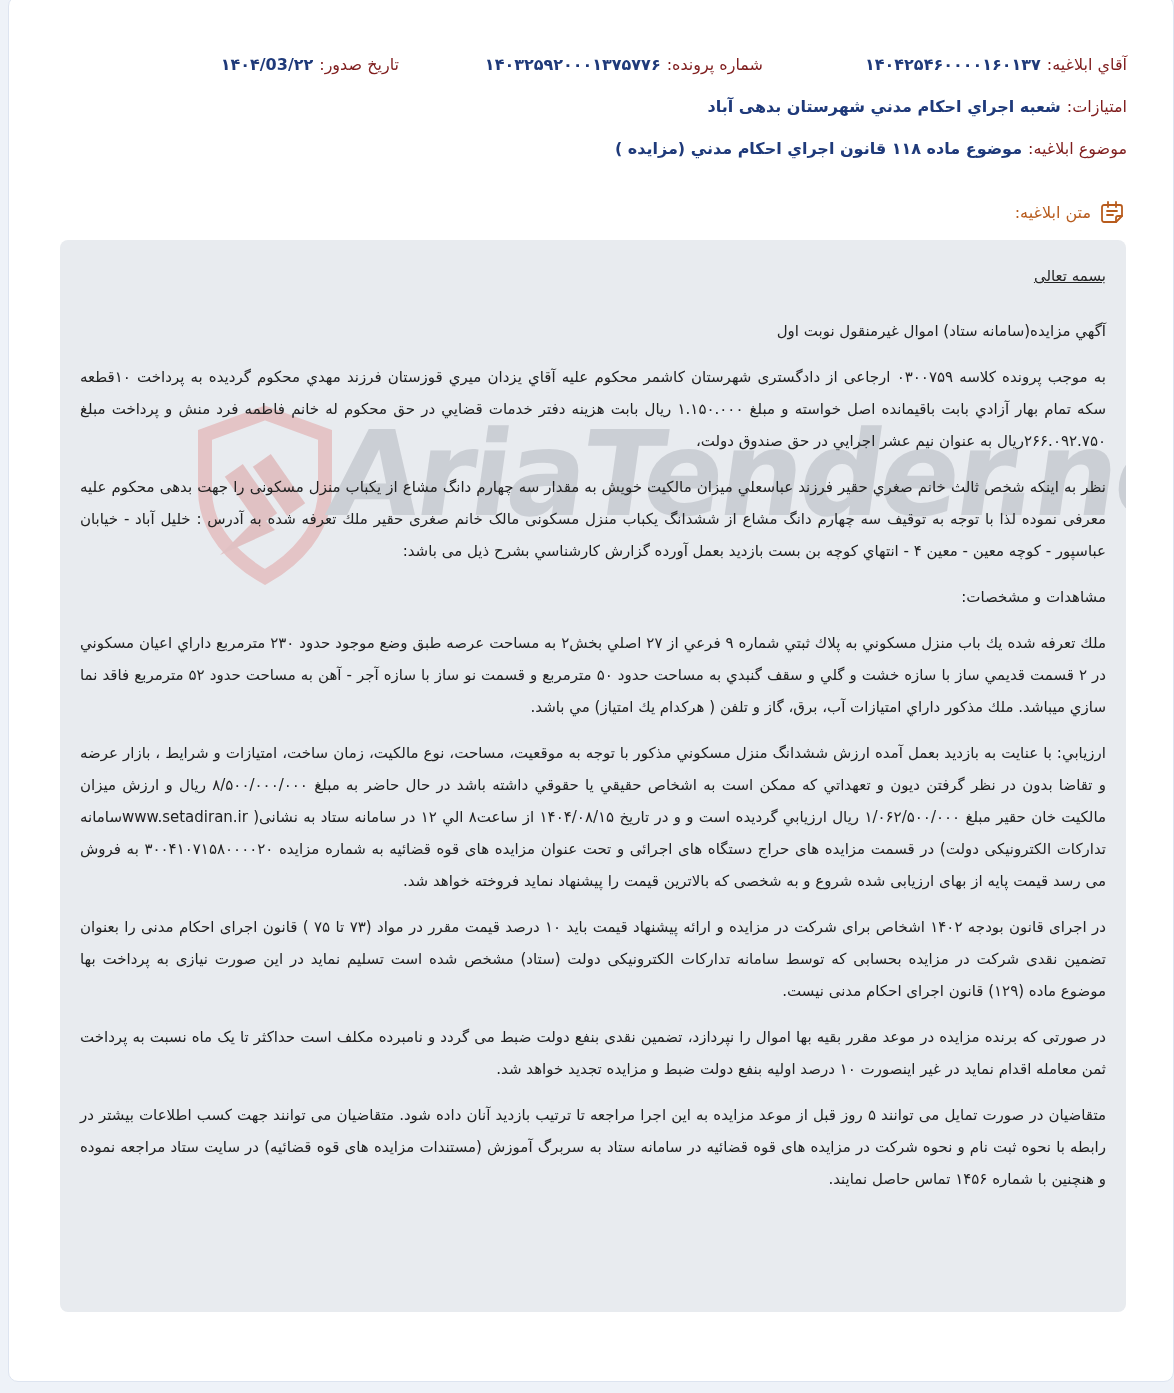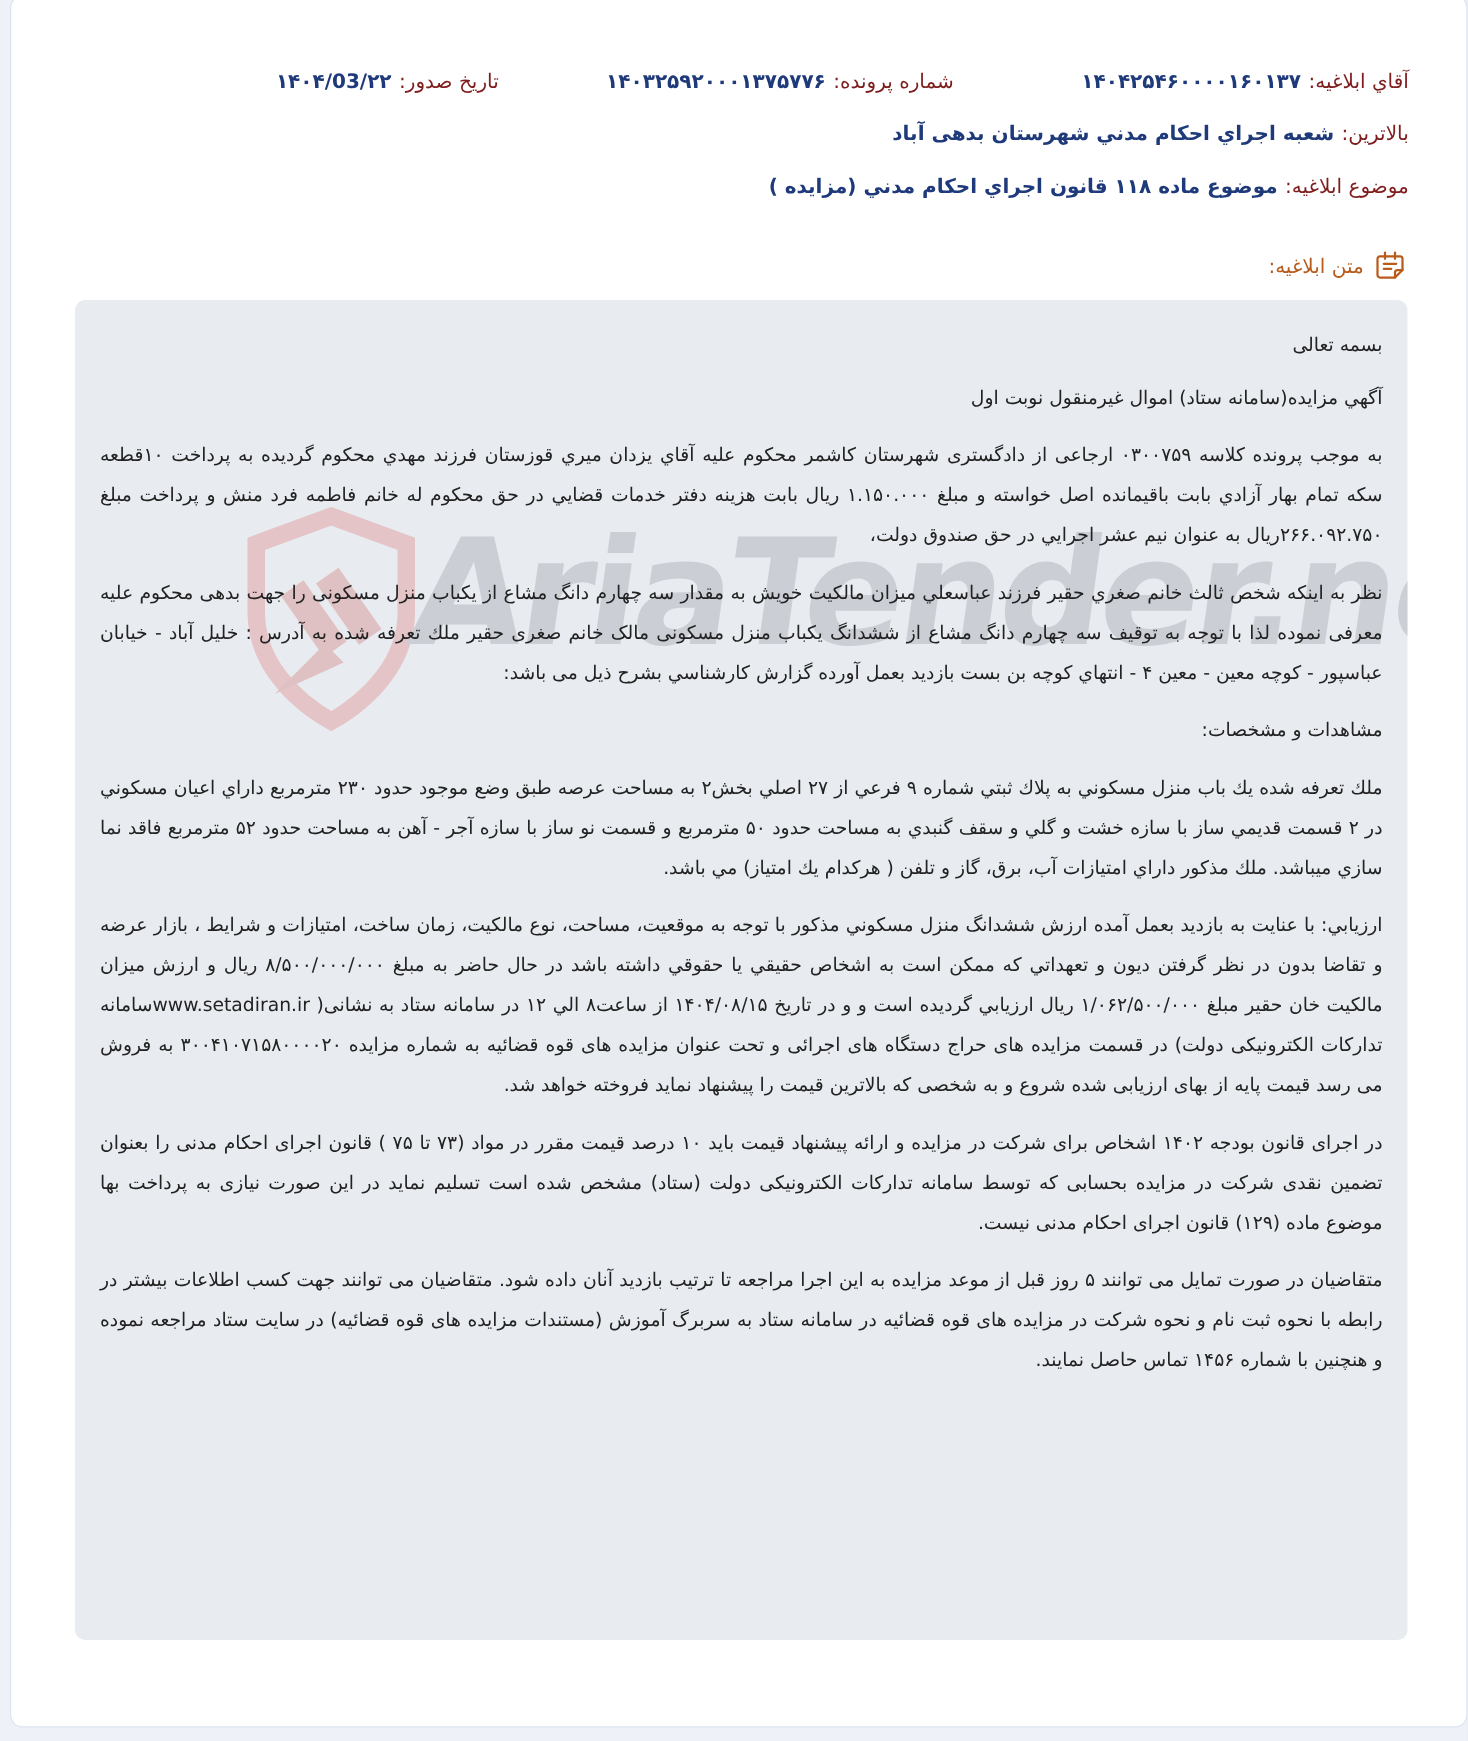--- a/index.html
+++ b/index.html
@@ -120,21 +120,21 @@
   <div class="meta-item" style="right: 410px;">
     <span class="meta-label">شماره پرونده:</span>
     <span class="meta-value">۱۴۰۳۲۵۹۲۰۰۰۱۳۷۵۷۷۶</span>
   </div>
   <div class="meta-item" style="right: 774px;">
     <span class="meta-label">تاریخ صدور:</span>
     <span class="meta-value">۱۴۰۴/03/۲۲</span>
   </div>
 
   <div class="meta-row" style="top: 100px;">
-    <span class="meta-label">بالاترین:</span>
+    <span class="meta-label">امتيازات:</span>
     <span class="meta-value">شعبه اجراي احكام مدني شهرستان بدهی آباد</span>
   </div>
 
   <div class="meta-row" style="top: 142px;">
     <span class="meta-label">موضوع ابلاغیه:</span>
     <span class="meta-value">موضوع ماده ۱۱۸ قانون اجراي احكام مدني (مزايده )</span>
   </div>
 
   <div class="section-title">
     <svg width="26" height="26" viewBox="0 0 26 26" fill="none" stroke="#b85c1e" stroke-width="1.8" stroke-linecap="round" stroke-linejoin="round">
@@ -154,22 +154,23 @@
   <div class="watermark">
     <svg width="150" height="180" viewBox="0 0 150 180" style="position:absolute;left:0;top:0;">
       <path d="M75 8 L135 30 L135 85 C135 125 105 155 75 172 C45 155 15 125 15 85 L15 30 Z" fill="none" stroke="#e2a5a5" stroke-width="14"></path>
       <rect x="50" y="60" width="22" height="60" fill="#dba0a0" transform="rotate(-35 61 90)"></rect>
       <rect x="78" y="50" width="22" height="60" fill="#dba0a0" transform="rotate(-35 89 80)"></rect>
       <path d="M30 150 L70 110 L85 125 Z" fill="#dba0a0"></path>
     </svg>
     <span class="watermark-text">AriaTender.neT</span>
   </div>
 
-  <p class="para" style="margin-bottom: 10px;">بسمه تعالی</p>
+  <p class="para" style="margin-bottom: 23px; text-decoration: underline;">بسمه تعالی</p>
   <p class="para">آگهي مزايده(سامانه ستاد) اموال غيرمنقول نوبت اول</p>
   <p class="para">به موجب پرونده كلاسه ۰۳۰۰۷۵۹ ارجاعی از دادگستری شهرستان کاشمر محكوم عليه آقاي يزدان ميري قوزستان فرزند مهدي  محكوم گرديده به پرداخت ۱۰قطعه سكه تمام بهار آزادي بابت باقيمانده اصل خواسته و مبلغ ۱.۱۵۰.۰۰۰ ريال بابت هزينه دفتر خدمات قضايي در حق محكوم له خانم فاطمه فرد منش و پرداخت مبلغ ۲۶۶.۰۹۲.۷۵۰ريال به عنوان نيم عشر اجرايي در حق صندوق دولت،</p>
   <p class="para">نظر به اینکه شخص ثالث خانم صغري حقير فرزند عباسعلي ميزان مالكيت خويش به مقدار سه چهارم دانگ مشاع از یکباب منزل مسکونی را جهت بدهی محکوم علیه معرفی نموده لذا با توجه به توقیف سه چهارم دانگ مشاع از ششدانگ یکباب منزل مسکونی مالک خانم صغری حقیر ملك تعرفه شده به آدرس : خلیل آباد - خیابان عباسپور - کوچه معین - معین ۴  - انتهاي كوچه بن بست بازديد بعمل آورده گزارش كارشناسي بشرح ذيل می باشد:</p>
   <p class="para">مشاهدات و مشخصات:</p>
   <p class="para">ملك تعرفه شده يك باب منزل مسكوني به پلاك ثبتي شماره ۹ فرعي از ۲۷ اصلي بخش۲ به مساحت عرصه طبق وضع موجود حدود ۲۳۰ مترمربع داراي اعيان مسكوني در ۲ قسمت قديمي ساز با سازه خشت و گلي و سقف گنبدي به مساحت حدود ۵۰ مترمربع و قسمت نو ساز با سازه آجر - آهن به مساحت حدود ۵۲ مترمربع فاقد نما سازي ميباشد. ملك مذكور داراي امتيازات آب، برق، گاز و تلفن ( هركدام يك امتياز) مي باشد.</p>
   <p class="para">ارزيابي:     با عنايت به بازديد بعمل آمده ارزش ششدانگ منزل مسكوني مذكور با توجه به موقعيت، مساحت، نوع مالكيت، زمان ساخت، امتيازات و شرايط ، بازار عرضه و تقاضا بدون در نظر گرفتن ديون و تعهداتي كه ممكن است به اشخاص حقيقي يا حقوقي داشته باشد در حال حاضر به مبلغ ۸/۵۰۰/۰۰۰/۰۰۰ ريال و ارزش ميزان مالكيت خان حقير مبلغ ۱/۰۶۲/۵۰۰/۰۰۰ ريال  ارزيابي  گرديده است و و در تاریخ ۱۴۰۴/۰۸/۱۵ از ساعت۸  الي ۱۲ در سامانه ستاد به نشانی( www.setadiran.irسامانه تدارکات الکترونیکی دولت) در قسمت مزایده های حراج دستگاه های اجرائی و تحت عنوان مزایده های قوه قضائیه به شماره مزایده ۳۰۰۴۱۰۷۱۵۸۰۰۰۰۲۰ به فروش می رسد قیمت پایه از بهای ارزیابی شده شروع و به شخصی که بالاترین قیمت را پیشنهاد نماید فروخته خواهد شد.</p>
   <p class="para">در اجرای قانون بودجه ۱۴۰۲ اشخاص برای شرکت در مزایده و ارائه پیشنهاد قیمت باید ۱۰ درصد قیمت مقرر در مواد (۷۳ تا ۷۵ ) قانون اجرای احکام مدنی را بعنوان تضمین نقدی شرکت در مزایده بحسابی که توسط سامانه تدارکات الکترونیکی دولت (ستاد) مشخص شده است تسلیم نماید در این صورت نیازی به پرداخت بها موضوع ماده (۱۲۹) قانون اجرای احکام مدنی نیست.</p>
+  <p class="para">در صورتی که برنده مزایده در موعد مقرر بقیه بها اموال را نپردازد، تضمین نقدی بنفع دولت ضبط می گردد و نامبرده مکلف است حداکثر تا یک ماه نسبت به پرداخت ثمن معامله اقدام نماید در غیر اینصورت ۱۰ درصد اولیه بنفع دولت ضبط و مزایده تجدید خواهد شد.</p>
   <p class="para">متقاضیان در صورت تمایل می توانند ۵ روز قبل از موعد مزایده به این اجرا مراجعه تا ترتیب بازدید آنان داده شود. متقاضیان می توانند جهت کسب اطلاعات بیشتر در رابطه با نحوه ثبت نام و نحوه شرکت در مزایده های قوه قضائیه در سامانه ستاد به سربرگ آموزش (مستندات مزایده های قوه قضائیه) در سایت ستاد مراجعه نموده و هنچنین با شماره ۱۴۵۶ تماس حاصل نمایند.</p>
 </div>
 
 </body></html>

